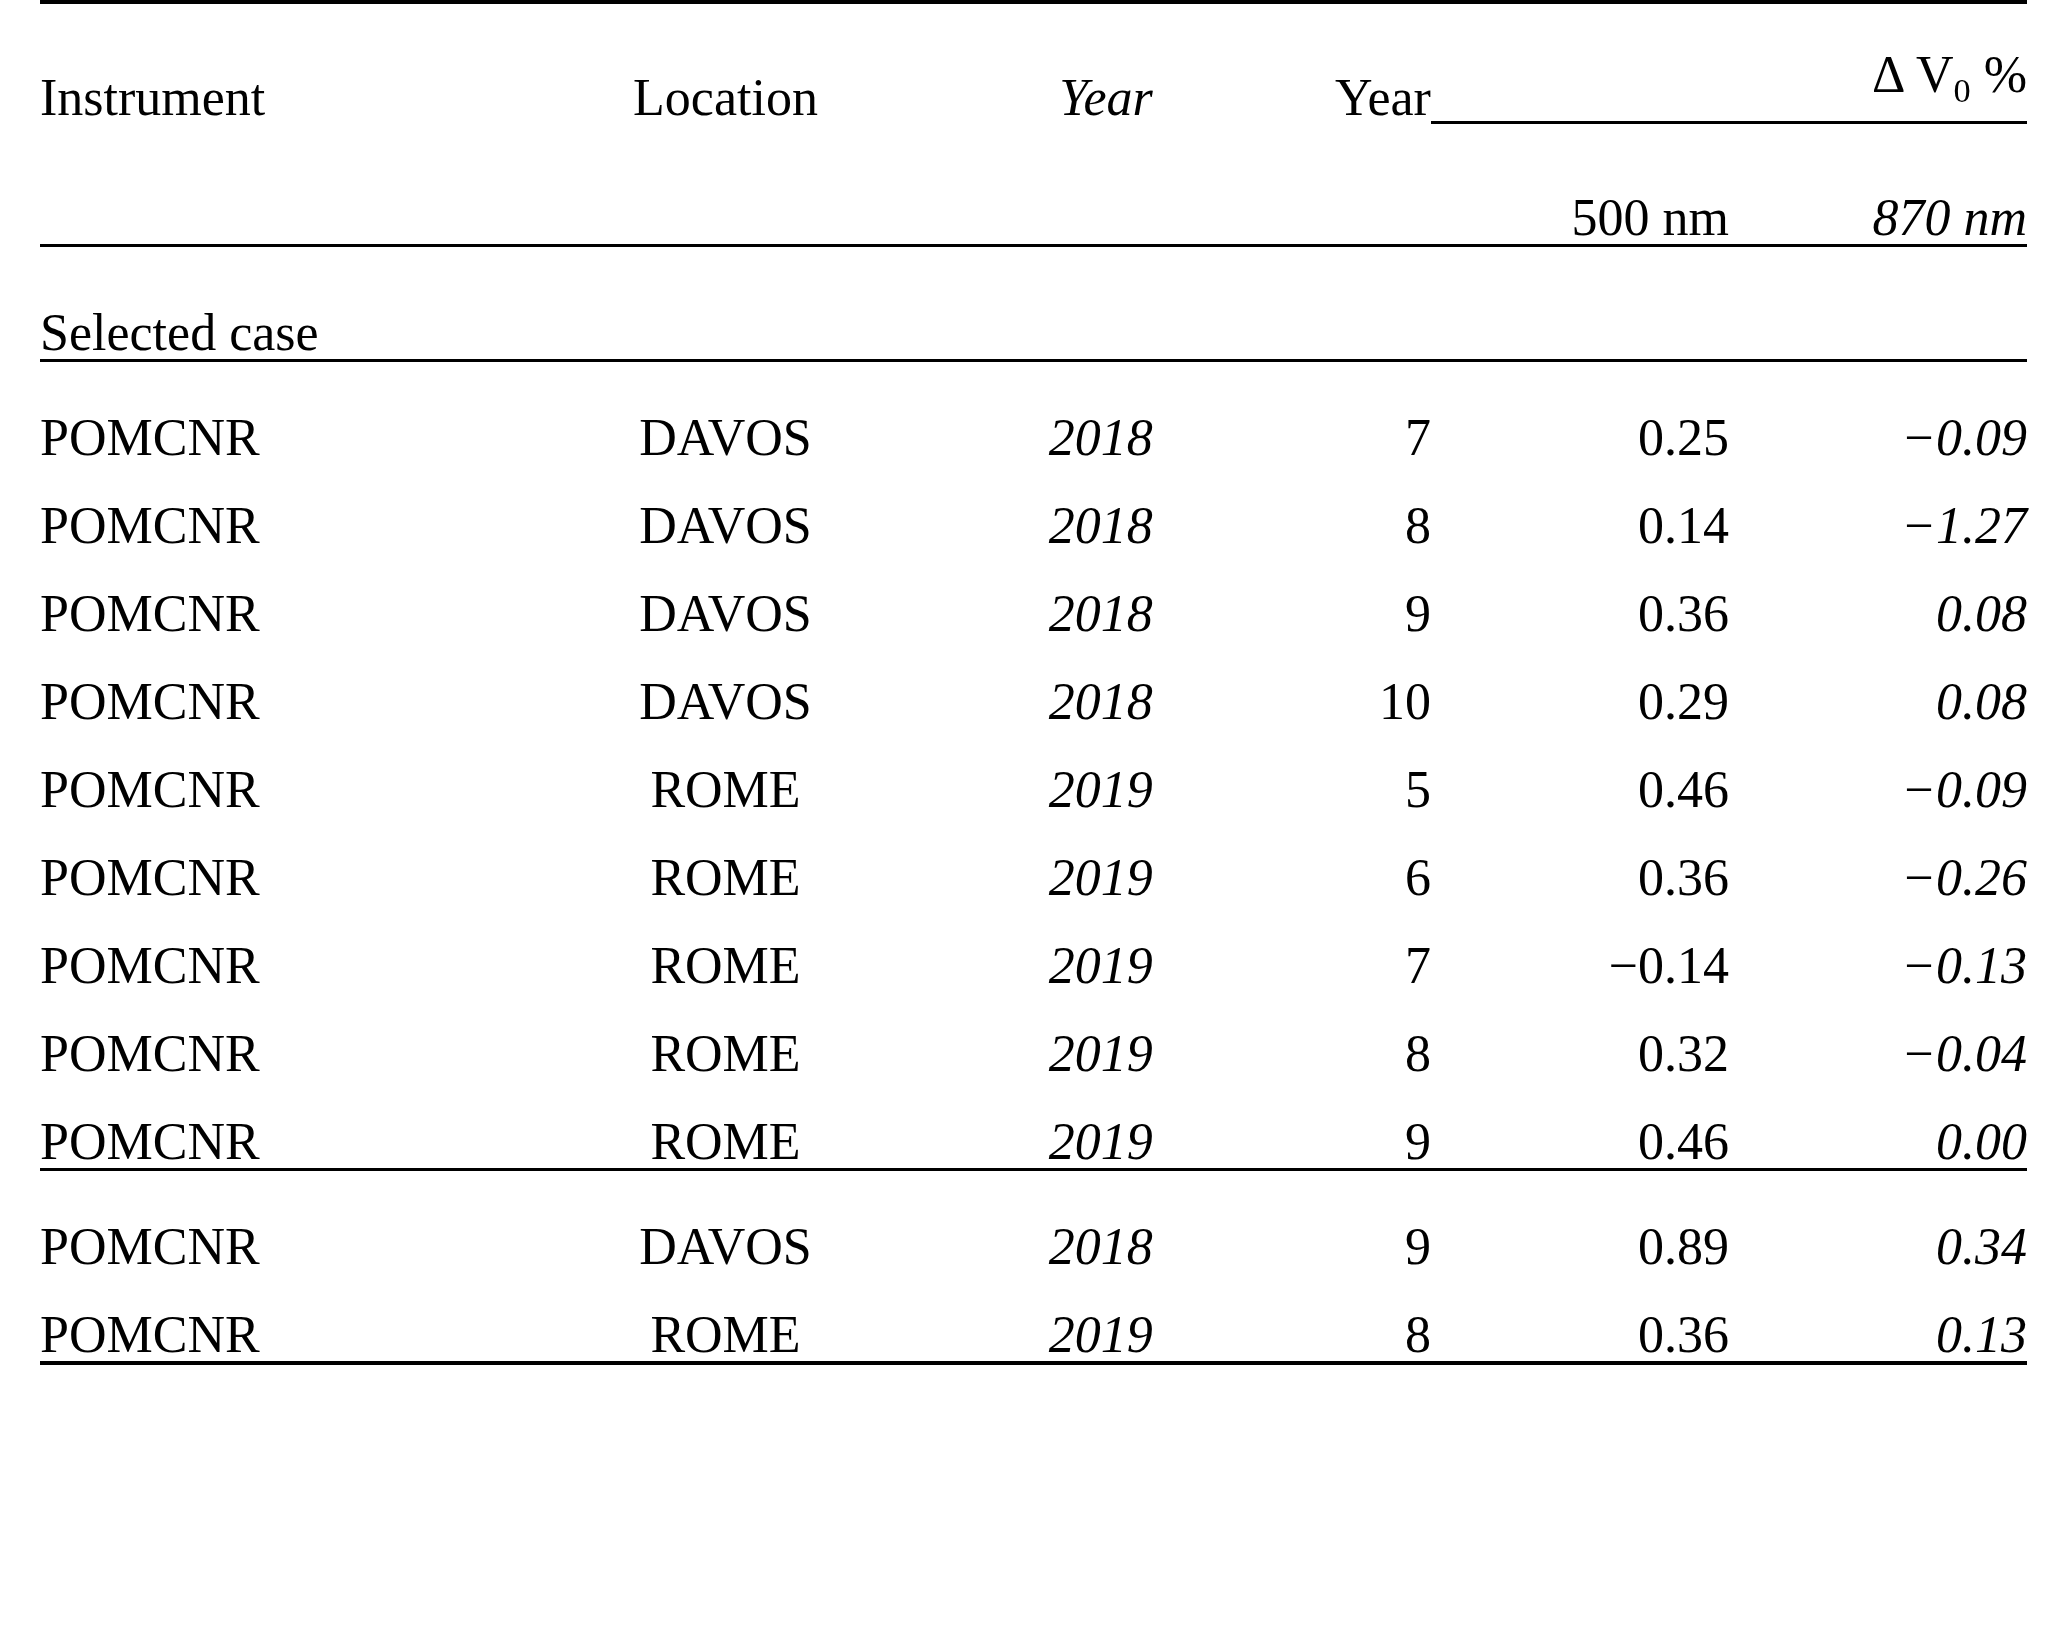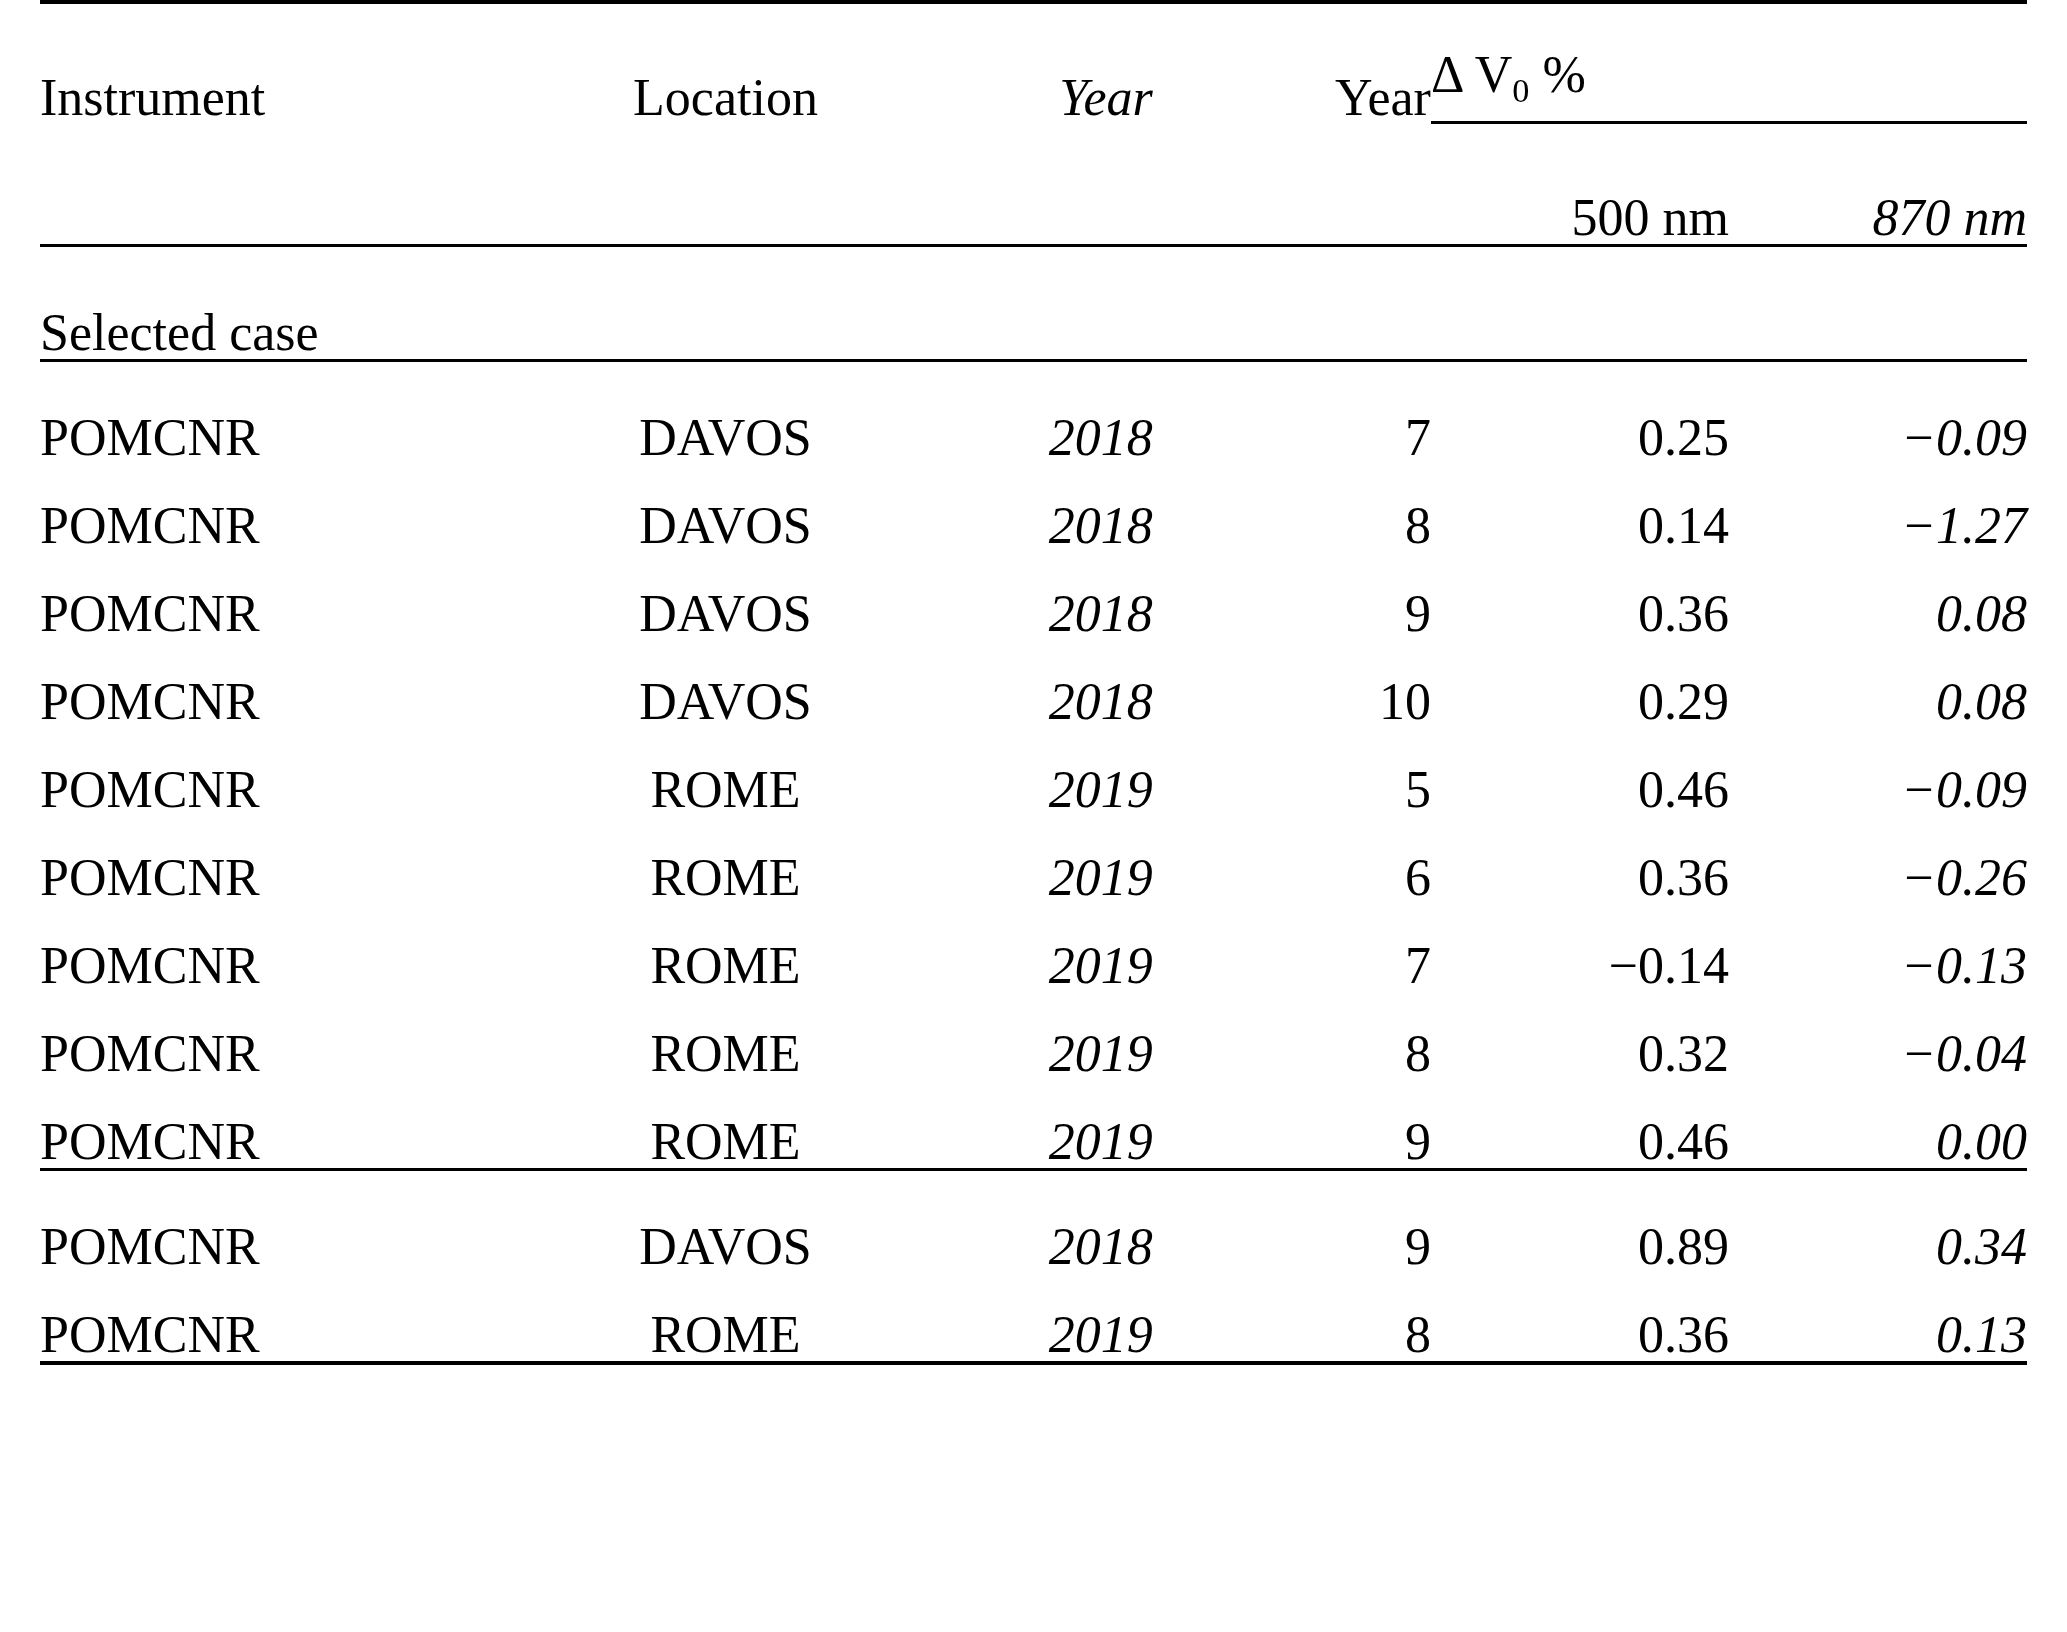--- a/index.html
+++ b/index.html
@@ -41,21 +41,21 @@
 
   
   .rule-top td { border-top: 4px solid #000; }
   .rule-bottom td { border-bottom: 4px solid #000; }
   .rule-thin td { border-bottom: 3px solid #000; }
 
   .hdr-row td { height: 120px; vertical-align: bottom; padding-bottom: 8px; }
   .hdr-row2 td { height: 120px; vertical-align: bottom; padding-bottom: 22px; }
 
   .spanhdr {
-    text-align: left;
+    text-align: right;
     position: relative;
   }
   .spanhdr .spanlabel {
     display: block;
     padding-bottom: 14px;
     border-bottom: 3px solid #000;
   }
   .deltaV {
     white-space: nowrap;
   }

